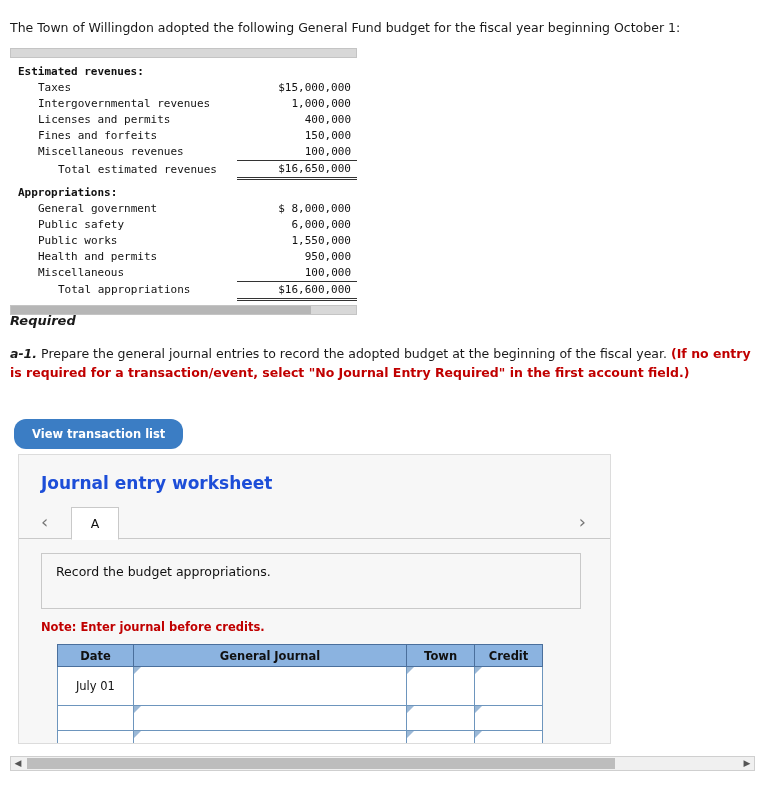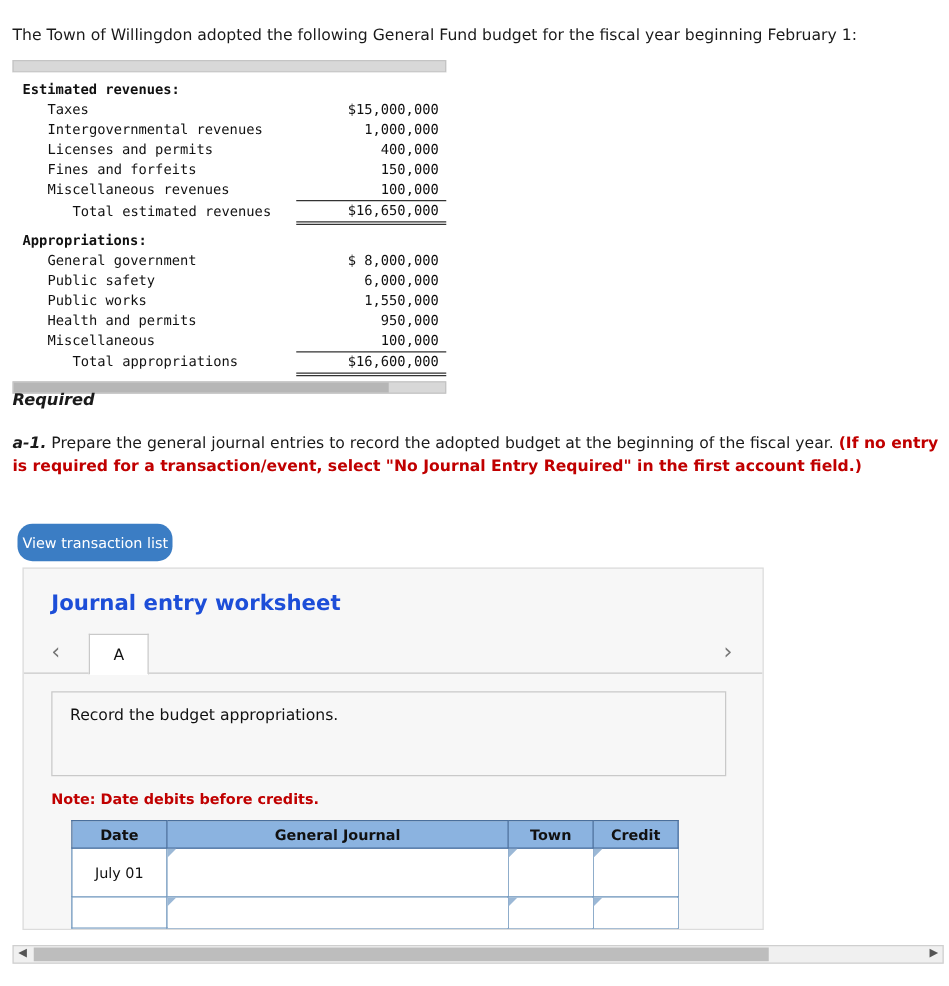--- a/index.html
+++ b/index.html
@@ -63,22 +63,22 @@
     position: absolute; left: 10px; top: 344px; width: 745px;
     font-size: 12.5px; line-height: 19px; color: #1a1a1a;
   }
   .req-text .ital { font-style: italic; font-weight: bold; }
   .req-text .red { color: #c00000; font-weight: bold; }
 
   .view-btn {
     position: absolute; left: 14px; top: 419px;
     background: #3b7dc4; color: #fff;
     border: none; border-radius: 12px;
-    padding: 8px 4px;
-    font-size: 11.5px; font-weight: normal;
+    padding: 8px 18px;
+    font-size: 11.5px; font-weight: bold;
     font-family: "DejaVu Sans", sans-serif;
     cursor: pointer;
   }
 
   
   .worksheet {
     position: absolute; left: 18px; top: 454px;
     width: 593px; height: 290px;
     background: #f7f7f7;
     border: 1px solid #dcdcdc;
@@ -108,21 +108,21 @@
     background: #fff;
     border: 1px solid #c9c9c9;
     border-bottom: 1px solid #fff;
     text-align: center;
     line-height: 31px;
     font-size: 12.5px; color: #111;
     cursor: pointer;
   }
   .entry-box {
     margin: 14px 0 0 22px;
-    width: 540px; height: 68px;
+    width: 540px; height: 56px;
     background: #f7f7f7;
     border: 1px solid #c9c9c9;
   }
   .entry-text {
     padding: 10px 0 0 14px;
     font-size: 12.5px; color: #111;
   }
   .note {
     margin: 11px 0 0 22px;
     font-size: 11.5px; font-weight: bold; color: #c00000;
@@ -184,21 +184,21 @@
     cursor: pointer;
   }
   .hscroll .hs-left { left: 0; }
   .hscroll .hs-right { right: 0; }
 </style>
 </head>
 <body>
 
 <div class="page">
 
-  <div class="intro">The Town of Willingdon adopted the following General Fund budget for the fiscal year beginning February 1:</div>
+  <div class="intro">The Town of Willingdon adopted the following General Fund budget for the fiscal year beginning October 1:</div>
 
   <div class="budget-panel">
     <div class="scroll-top"></div>
     <div class="budget-table">
       <table>
         <tbody>
             <tr>
           <td class="bt-label hdr">Estimated revenues:</td>
           <td class="bt-amount"></td>
         </tr>
@@ -281,21 +281,21 @@
     <div class="tabbar">
       <div class="arrow-left">‹</div>
       <div class="tab">A</div>
       <div class="arrow-right">›</div>
     </div>
 
     <div class="entry-box">
       <div class="entry-text">Record the budget appropriations.</div>
     </div>
 
-    <div class="note">Note: Date debits before credits.</div>
+    <div class="note">Note: Enter journal before credits.</div>
 
     <table class="jtable">
       <tbody>
           <tr>
         <th class="col-date">Date</th>
         <th class="col-gj">General Journal</th>
         <th class="col-debit">Town</th>
         <th class="col-credit">Credit</th>
       </tr>
       <tr>

